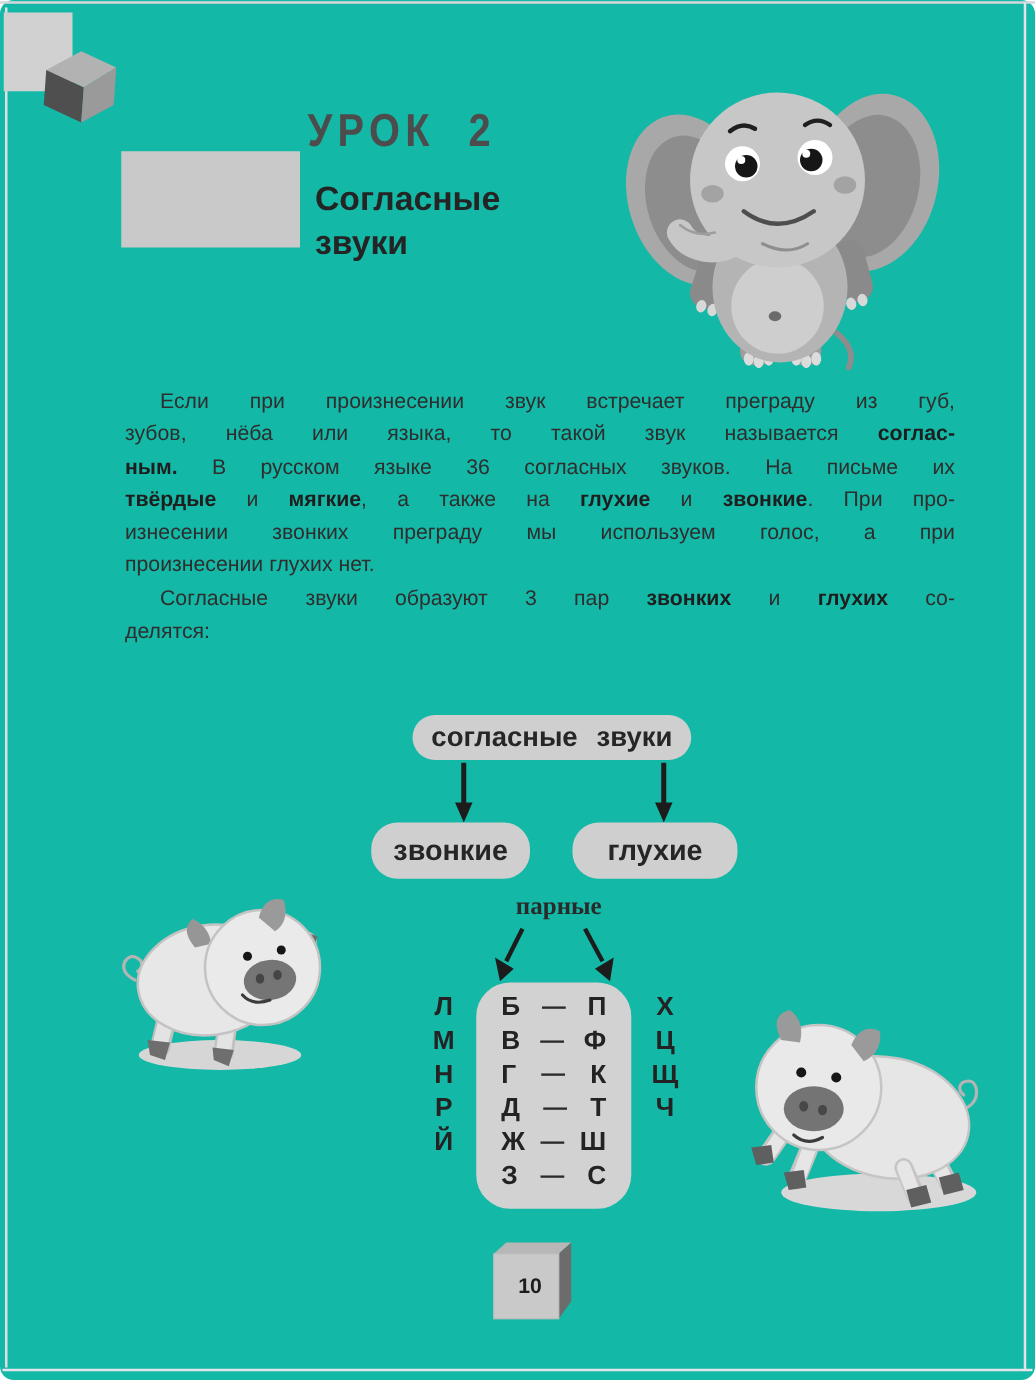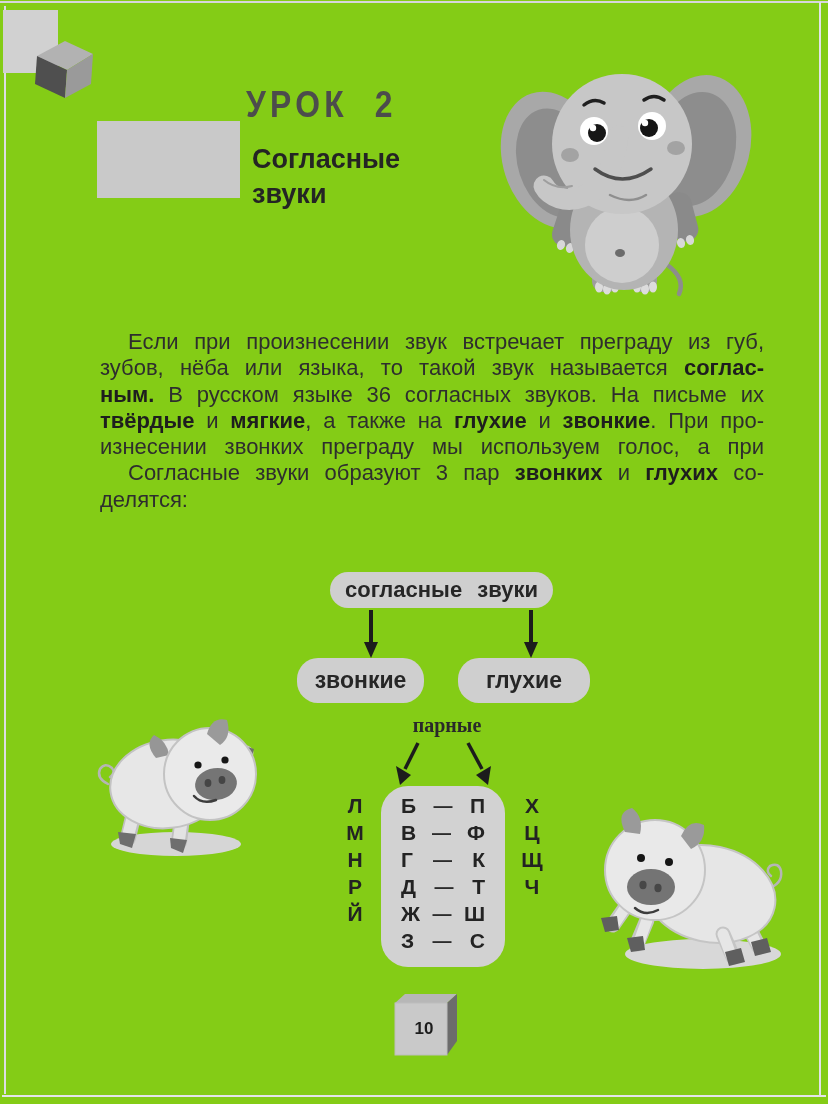--- a/index.html
+++ b/index.html
@@ -1,33 +1,33 @@
 <!DOCTYPE html>
 <html><head>
 <meta charset="utf-8">
 <style>
   html,body{margin:0;padding:0;width:828px;height:1104px;background:#ffffff;overflow:hidden;
     font-family:"Liberation Sans",sans-serif;-webkit-font-smoothing:antialiased;}
-  .page{position:absolute;inset:0;background:#84cc16;}
+  .page{position:absolute;inset:0;background:#14b8a6;border-radius:11px;}
   
   .edge{position:absolute;background:#dcdce2;}
   .edge.top{left:0;top:1px;right:0;height:2px;background:#d6d6dc;}
   .edge.left{left:4px;top:6px;bottom:10px;width:2px;background:#dddde3;}
   .edge.right{right:7px;top:2px;bottom:8px;width:2px;background:#e2e2e8;}
   .edge.bottom{left:2px;right:2px;bottom:7px;height:2px;background:#e4e4ea;}
   .corner-square{position:absolute;left:3px;top:10px;width:55px;height:63px;background:#d1d1d1;}
   .cube-icon{position:absolute;left:27px;top:34px;}
   .gray-block{position:absolute;left:97px;top:121px;width:143px;height:77px;background:#c9c9c9;}
   .lesson-label{position:absolute;left:246px;top:84px;font-size:37px;font-weight:800;
     color:#4c4c4c;letter-spacing:5px;word-spacing:16px;transform:scaleX(.86);transform-origin:left top;white-space:nowrap;}
   .lesson-title{position:absolute;left:252px;top:142px;width:185px;font-size:27px;line-height:35px;
     font-weight:700;color:#242424;}
   .elephant{position:absolute;left:498px;top:42px;}
   
-  .text-block{position:absolute;left:100px;top:308px;width:664px;color:#2e2e2e;font-size:22px;margin-top:21px;}
+  .text-block{position:absolute;left:100px;top:308px;width:664px;color:#2e2e2e;font-size:17px;}
   .tline{height:26.3px;line-height:26.3px;white-space:normal;}
   .tline.just{text-align:justify;text-align-last:justify;text-justify:inter-word;}
   .tline.ind{padding-left:28px;}
   .tline .bold{font-weight:700;color:#1e1e1e;}
   
   .dbox{position:absolute;background:#cfcfcf;border-radius:18px;display:flex;align-items:center;
     justify-content:center;font-weight:700;color:#262626;}
   .dbox.root{left:330px;top:572px;width:223px;height:36px;font-size:22px;word-spacing:9px;}
   .dbox.child1{left:297px;top:658px;width:127px;height:45px;font-size:23px;border-radius:21px;}
   .dbox.child2{left:458px;top:658px;width:132px;height:45px;font-size:23px;border-radius:21px;}
@@ -111,20 +111,21 @@
     <ellipse cx="72" cy="113" rx="9" ry="7" fill="#a3a3a3"></ellipse>
     <ellipse cx="178" cy="106" rx="9" ry="7" fill="#a3a3a3"></ellipse>
   </svg>
 
   <div class="text-block">
       <div class="tline just ind"><span>Если при произнесении звук встречает преграду из губ,</span></div>
       <div class="tline just"><span>зубов, нёба или языка, то такой звук называется </span><span class="bold">соглас-</span></div>
       <div class="tline just"><span class="bold">ным.</span><span> В русском языке 36 согласных звуков. На письме их</span></div>
       <div class="tline just"><span class="bold">твёрдые</span><span> и </span><span class="bold">мягкие</span><span>, а также на </span><span class="bold">глухие</span><span> и </span><span class="bold">звонкие</span><span>. При про-</span></div>
       <div class="tline just"><span>изнесении звонких преграду мы используем голос, а при</span></div>
+      <div class="tline"><span>произнесении глухих нет.</span></div>
       <div class="tline just ind"><span>Согласные звуки образуют 3 пар </span><span class="bold">звонких</span><span> и </span><span class="bold">глухих</span><span> со-</span></div>
       <div class="tline"><span>делятся:</span></div>
     </div>
 
   <div class="dbox root">согласные звуки</div>
 
   <svg class="arrow-svg" style="left:363px;top:610px;" width="16" height="48" viewBox="0 0 16 48">
     <line x1="8" y1="0" x2="8" y2="34" stroke="#1c1c1c" stroke-width="4"></line>
     <polygon points="1,32 15,32 8,48" fill="#1c1c1c"></polygon>
   </svg>

